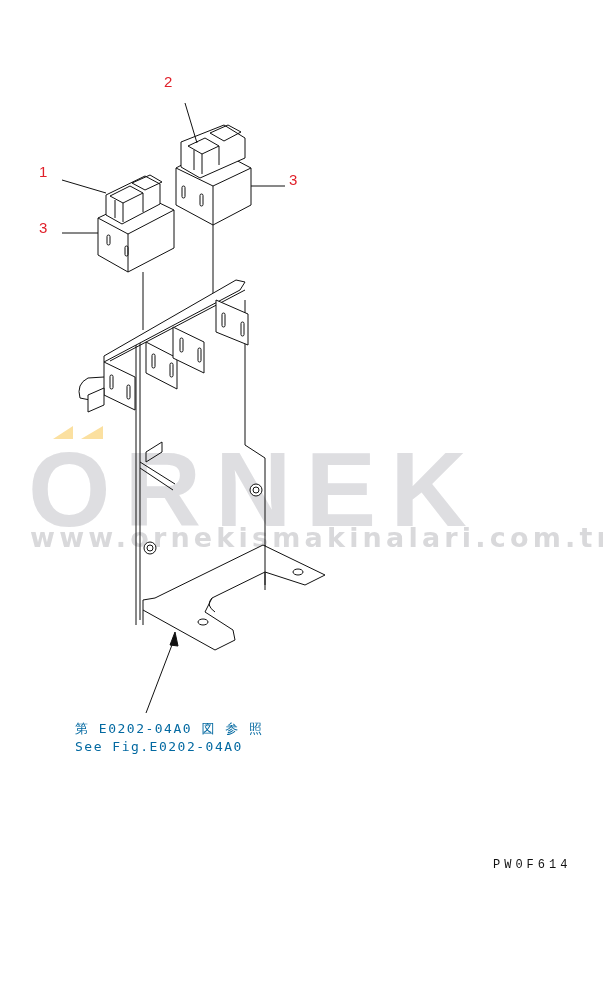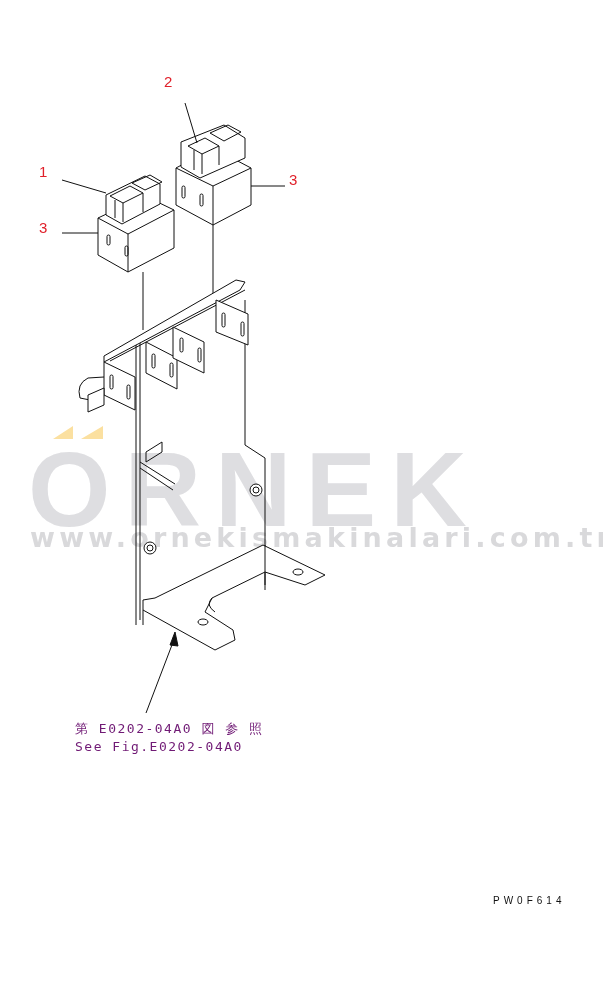--- a/index.html
+++ b/index.html
@@ -1,22 +1,22 @@
 <!DOCTYPE html>
 <html><head>
 <meta charset="utf-8">
 <style>
   html, body { margin: 0; padding: 0; background: #ffffff; }
   body { width: 603px; height: 981px; position: relative; overflow: hidden; font-family: "DejaVu Sans Mono", monospace; }
   .canvas { position: absolute; left: 0; top: 0; width: 603px; height: 981px; }
   .callout { position: absolute; font-family: "Liberation Sans", sans-serif; font-size: 15px; color: #e0202a; line-height: 1; }
   .watermark-main { position: absolute; left: 28px; top: 436px; font-family: "Liberation Sans", sans-serif; font-weight: bold; font-size: 106px; letter-spacing: 14px; color: #dcdcdf; line-height: 1; white-space: nowrap; opacity: 0.92; }
   .watermark-url { position: absolute; left: 30px; top: 524px; font-family: "DejaVu Sans", sans-serif; font-weight: bold; font-size: 27px; letter-spacing: 4.2px; color: #d6d6d9; line-height: 1; white-space: nowrap; opacity: 0.92; }
-  .ref-text { position: absolute; left: 75px; font-family: "DejaVu Sans Mono", monospace; font-size: 13px; letter-spacing: 1.5px; color: #701a75; line-height: 1; white-space: nowrap; }
-  .drawing-code { position: absolute; left: 493px; top: 895px; font-family: Liberation Sans, sans-serif; font-size: 10px; letter-spacing: 4px; color: #111; white-space: nowrap; }
+  .ref-text { position: absolute; left: 75px; font-family: "DejaVu Sans Mono", monospace; font-size: 13px; letter-spacing: 1.5px; color: #0369a1; line-height: 1; white-space: nowrap; }
+  .drawing-code { position: absolute; left: 493px; top: 858px; font-family: Liberation Mono, monospace; font-size: 12px; letter-spacing: 4px; color: #111; white-space: nowrap; }
   svg.lines { position: absolute; left: 0; top: 0; }
 </style>
 </head>
 <body>
 
 <div class="canvas">
 
   <div class="watermark-main">ORNEK</div>
   <svg class="lines" width="603" height="981">
     <polygon points="53,439 73,439 73,426" fill="#fbe0a0"></polygon>

